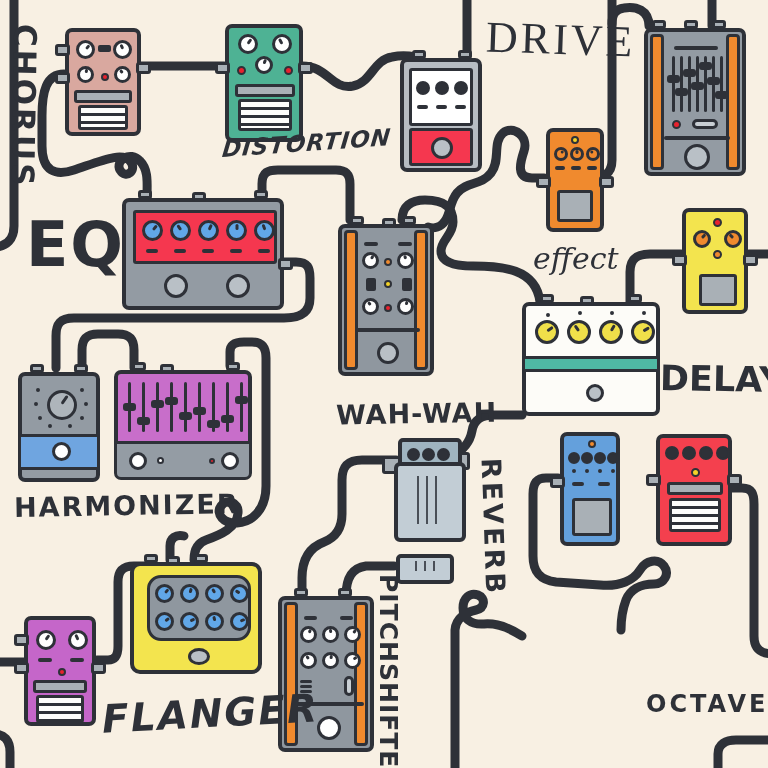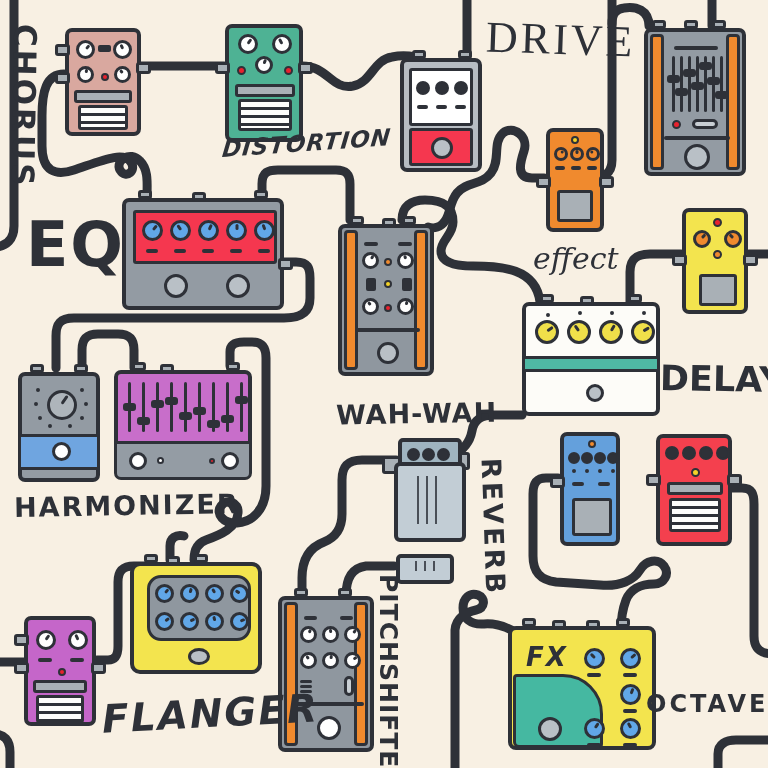--- a/index.html
+++ b/index.html
@@ -369,40 +369,20 @@
     <span class="dash" style="left:18px;top:90px;width:12px;height:3px;"></span>
     <span style="position:absolute;left:62px;top:76px;width:10px;height:20px;background:#C9CFD4;border:3px solid var(--ink);border-radius:6px;"></span>
     <span class="divider" style="left:14px;top:102px;width:68px;"></span>
     <span class="circle-fs" style="left:35px;top:116px;width:24px;height:24px;background:#fff;"></span>
   </div>
 
   <div style="position:absolute;z-index:2;left:396px;top:554px;width:50px;height:22px;background:#C2CDD5;border:4px solid var(--ink);border-radius:5px;">
     <span class="vlines" style="left:8px;top:3px;width:28px;height:10px;"></span>
   </div>
 
-  <div class="pedal" style="left:508px;top:626px;width:148px;height:124px;background:#F3E44E;border-radius:8px;">
-    <span class="nub" style="left:10px;top:-12px;"></span>
-    <span class="nub" style="left:40px;top:-10px;"></span>
-    <span class="nub" style="left:74px;top:-10px;"></span>
-    <span class="nub" style="left:104px;top:-12px;"></span>
-    <span style="position:absolute;left:14px;top:12px;font-size:26px;font-weight:bold;font-style:italic;color:var(--ink);letter-spacing:2px;">FX</span>
-    <div style="position:absolute;left:1px;top:44px;width:90px;height:74px;background:#45B8A1;border:3px solid var(--ink);border-radius:4px 40px 4px 6px;">
-      <span class="circle-fs" style="left:22px;top:40px;width:24px;height:24px;"></span>
-    </div>
-    <span class="knob" style="left:72px;top:18px;width:21px;height:21px;background:#61A7E8;--tr:-45deg"></span>
-    <span class="knob" style="left:108px;top:18px;width:21px;height:21px;background:#61A7E8;--tr:50deg"></span>
-    <span class="dash" style="left:75px;top:43px;width:14px;"></span>
-    <span class="dash" style="left:111px;top:43px;width:14px;"></span>
-    <span class="knob" style="left:108px;top:54px;width:21px;height:21px;background:#61A7E8;--tr:20deg"></span>
-    <span class="dash" style="left:111px;top:79px;width:14px;"></span>
-    <span class="knob" style="left:72px;top:88px;width:21px;height:21px;background:#61A7E8;--tr:35deg"></span>
-    <span class="knob" style="left:108px;top:88px;width:21px;height:21px;background:#61A7E8;--tr:-30deg"></span>
-    <span class="dash" style="left:75px;top:113px;width:14px;"></span>
-    <span class="dash" style="left:111px;top:113px;width:14px;"></span>
-  </div>
 
   <div class="lbl vert" style="left:8px;top:24px;font-size:31px;letter-spacing:3px;transform:rotate(1deg);">CHORUS</div>
   <div class="lbl" style="left:222px;top:132px;font-size:23px;font-style:italic;transform:rotate(-4deg) skewX(-10deg);letter-spacing:1px;">DISTORTION</div>
   <div class="lbl" style="left:486px;top:18px;font-size:44px;font-family:'Liberation Serif',serif;font-weight:normal;letter-spacing:3px;transform:rotate(2deg);">DRIVE</div>
   <div class="lbl" style="left:26px;top:214px;font-size:62px;letter-spacing:2px;">EQ</div>
   <div class="lbl" style="left:533px;top:244px;font-size:30px;font-weight:normal;font-style:italic;font-family:'DejaVu Serif',serif;">effect</div>
   <div class="lbl" style="left:336px;top:400px;font-size:27px;letter-spacing:1px;transform:rotate(-1deg);">WAH-WAH</div>
   <div class="lbl" style="left:660px;top:362px;font-size:35px;transform:rotate(1deg);">DELAY</div>
   <div class="lbl" style="left:14px;top:492px;font-size:27px;letter-spacing:2px;transform:rotate(-1deg);">HARMONIZER</div>
   <div class="lbl vert" style="left:480px;top:458px;font-size:27px;letter-spacing:3px;transform:rotate(-2deg);">REVERB</div>

